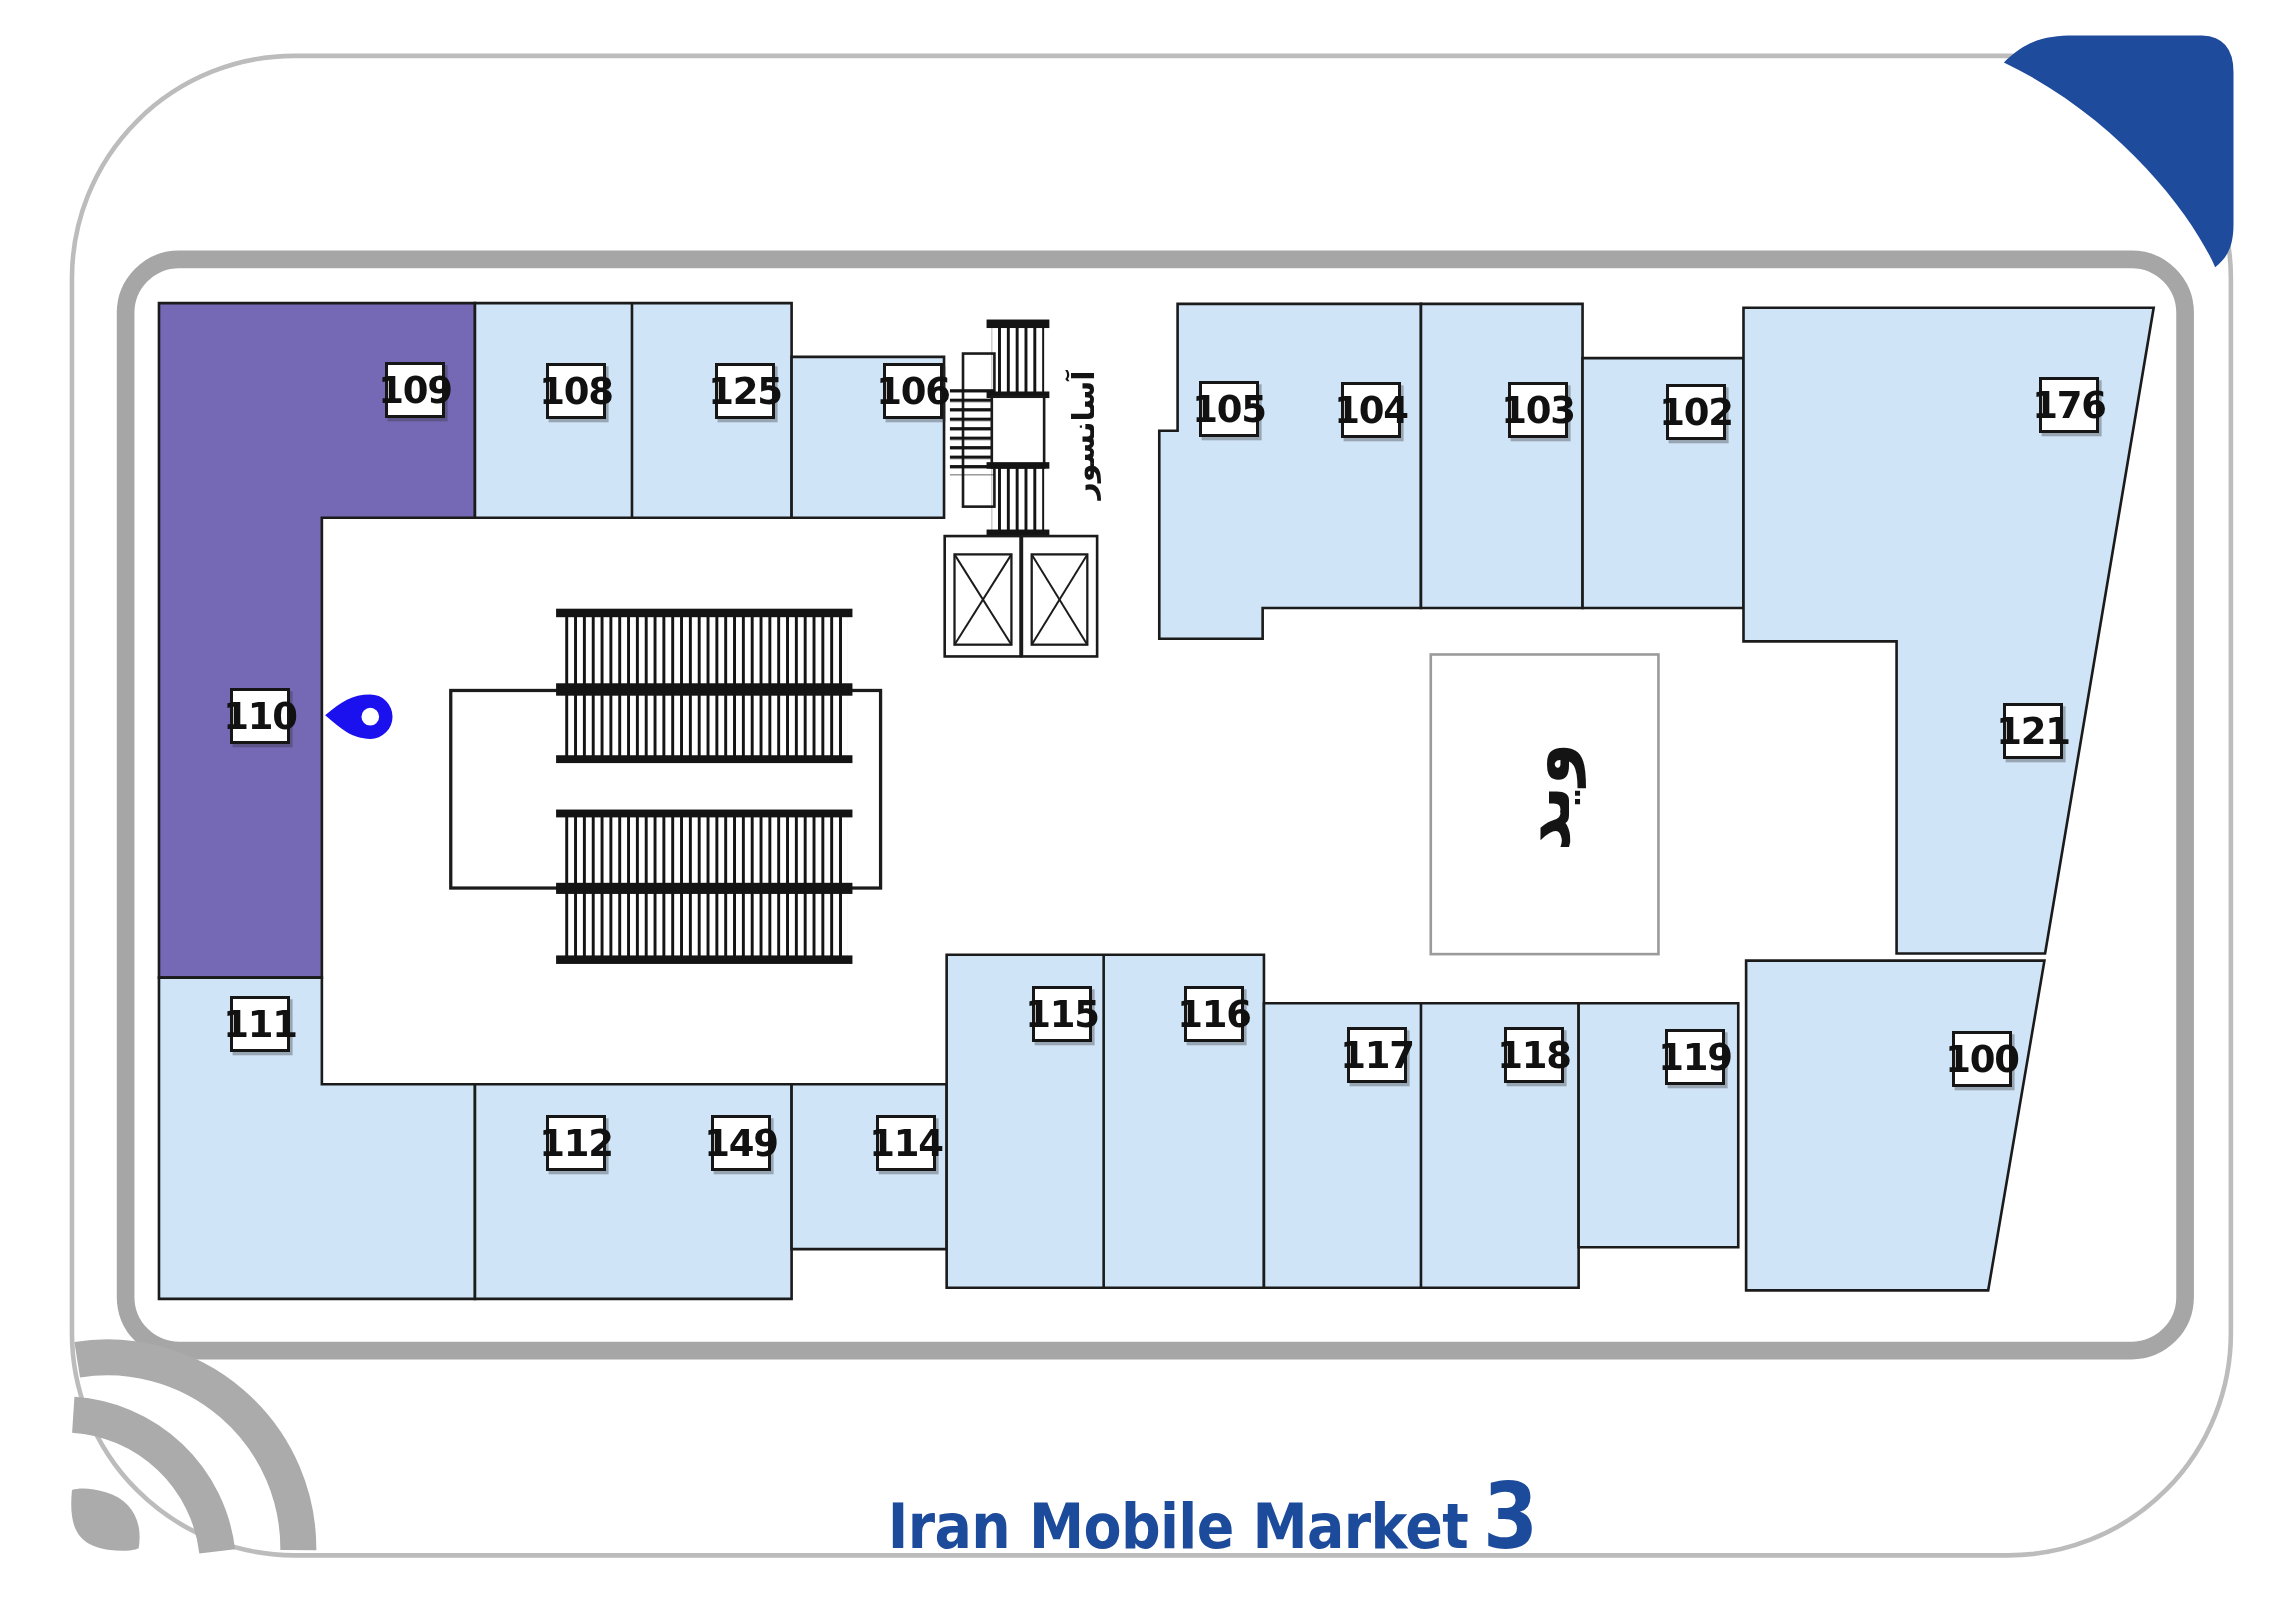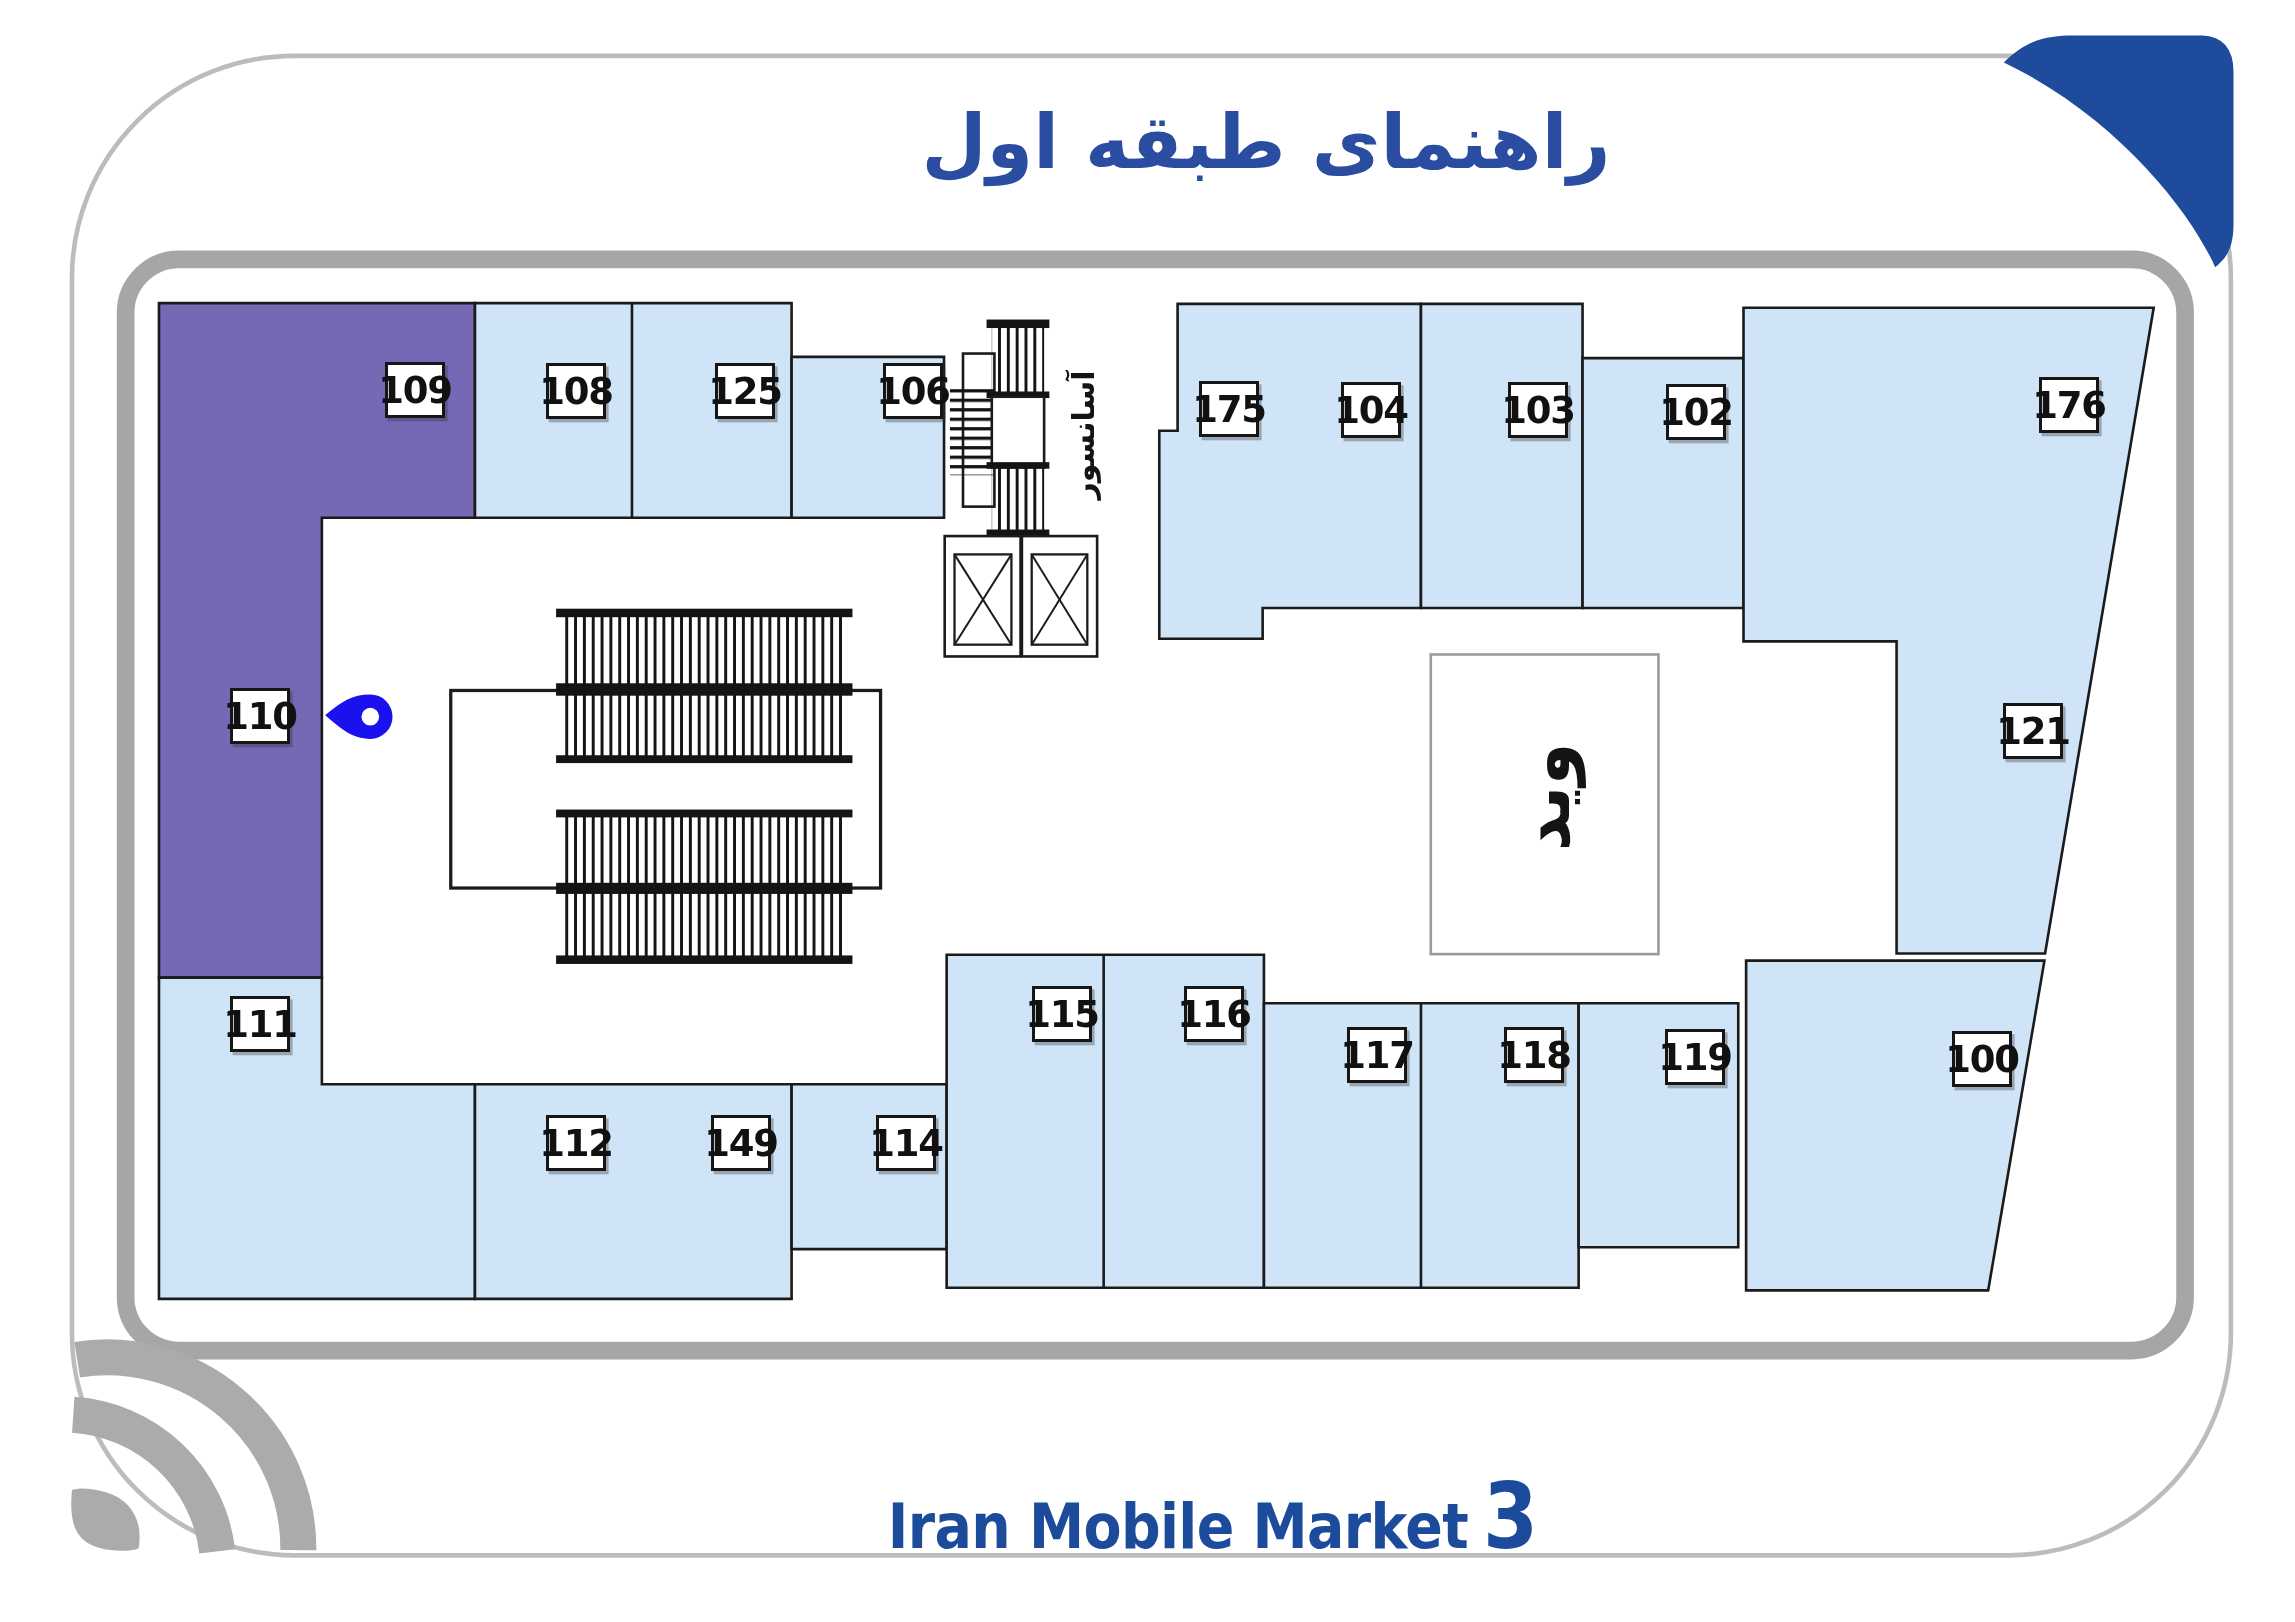--- a/index.html
+++ b/index.html
@@ -148,29 +148,28 @@
 
     <rect x="2187" y="1000" width="348" height="458" fill="#ffffff" stroke="#9b9b9b" stroke-width="4"></rect>
 
     <g>
       <path d="M 497 1093 C 522 1072 538 1061 566 1061 A 34 34 0 1 1 566 1129
                C 538 1129 522 1114 497 1093 Z" fill="#1b10ee"></path>
       <circle cx="566" cy="1095" r="13.5" fill="#ffffff"></circle>
     </g>
   </svg>
 
-  <div id="page-title">راهنمای طبقه اول</div>
   <div id="elevator-label">آسانسور</div>
   <div id="void-label">ويد</div>
 
   <div class="unit-label" style="left:2039px;top:377px">176</div>
   <div class="unit-label" style="left:1666px;top:384px">102</div>
   <div class="unit-label" style="left:1508px;top:382px">103</div>
   <div class="unit-label" style="left:1341px;top:382px">104</div>
-  <div class="unit-label" style="left:1199px;top:381px">175</div>
+  <div class="unit-label" style="left:1199px;top:381px">105</div>
   <div class="unit-label" style="left:883px;top:363px">106</div>
   <div class="unit-label" style="left:715px;top:363px">125</div>
   <div class="unit-label" style="left:546px;top:363px">108</div>
   <div class="unit-label" style="left:385px;top:362px">109</div>
   <div class="unit-label" style="left:230px;top:688px">110</div>
   <div class="unit-label" style="left:230px;top:996px">111</div>
   <div class="unit-label" style="left:546px;top:1115px">112</div>
   <div class="unit-label" style="left:711px;top:1115px">149</div>
   <div class="unit-label" style="left:876px;top:1115px">114</div>
   <div class="unit-label" style="left:1032px;top:986px">115</div>

